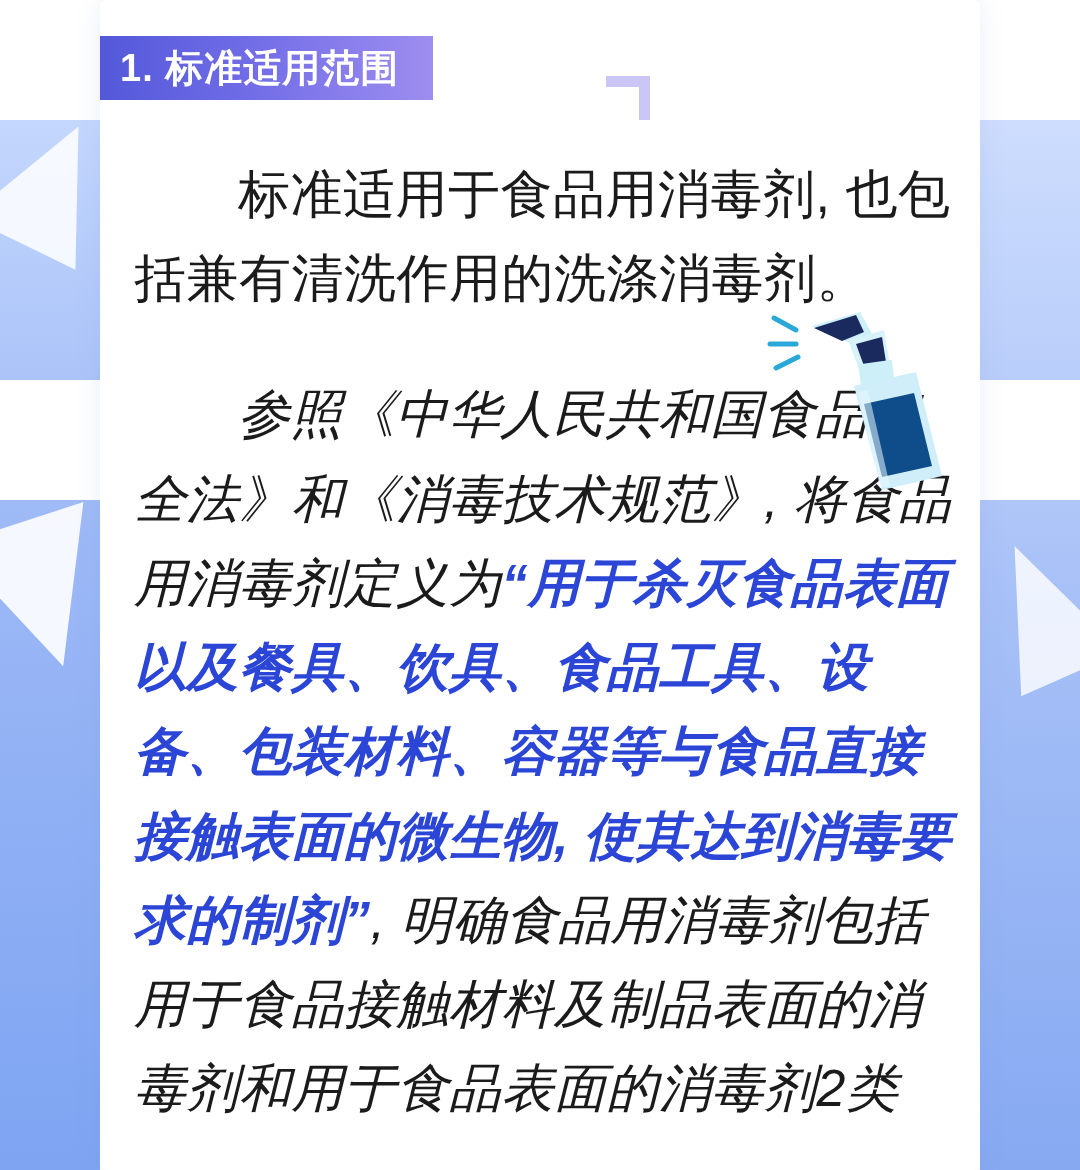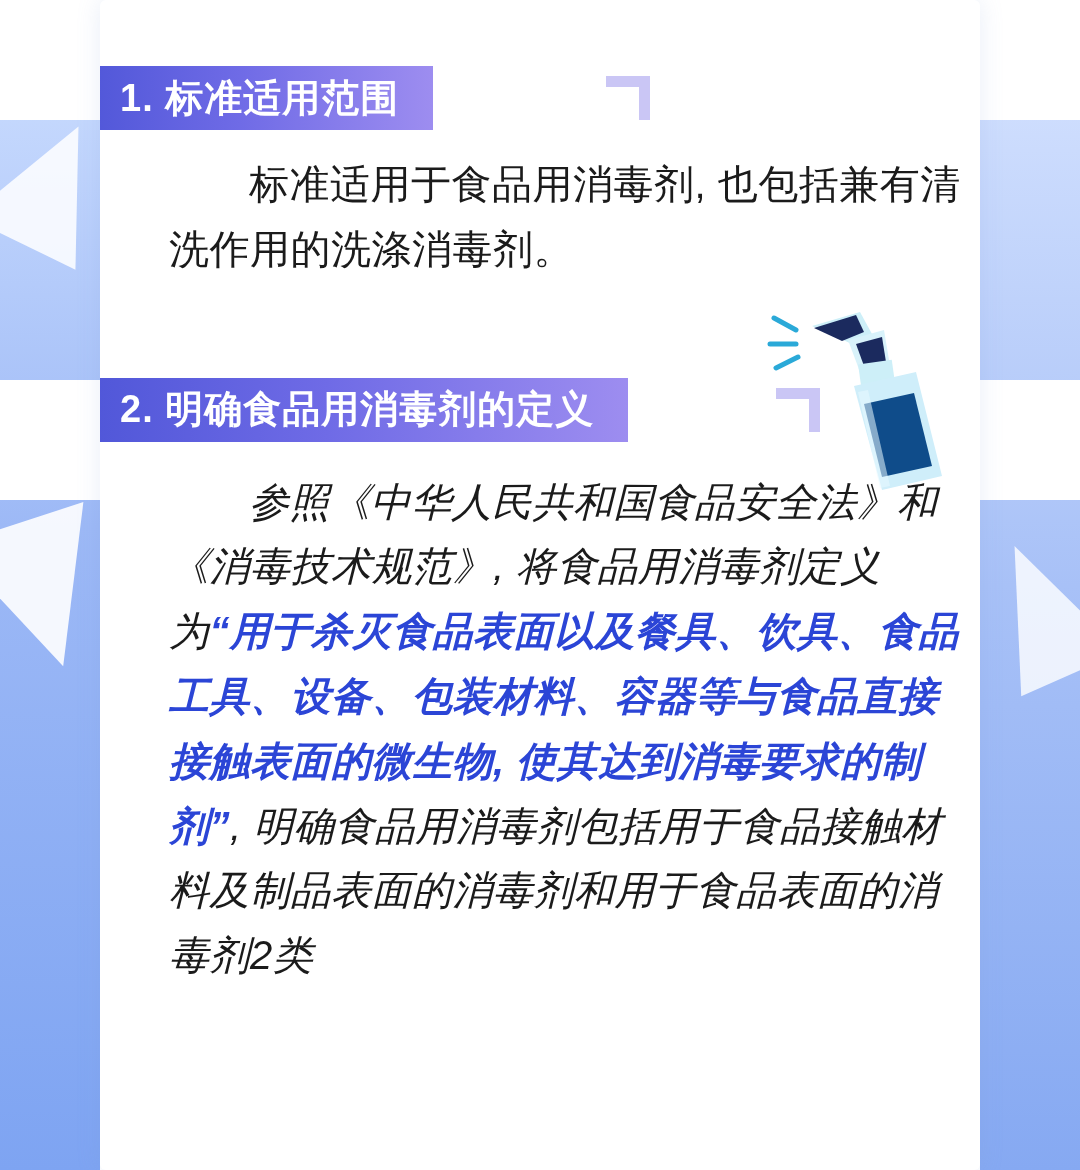--- a/index.html
+++ b/index.html
@@ -113,41 +113,39 @@
     height: 64px;
     display: flex;
     align-items: center;
     padding: 0 34px 0 38px;
     background: linear-gradient(90deg, #4f56d8 0%, #6f6be6 45%, #9d8df0 100%);
     color: #ffffff;
     font-size: 38px;
     font-weight: bold;
     letter-spacing: 1px;
     white-space: nowrap;
-    margin-top: 30px;
   }
   .head-corner {
     position: absolute;
     width: 44px;
     height: 44px;
     border-top: 11px solid #b9b3f2;
     border-right: 11px solid #b9b3f2;
     opacity: 0.75;
   }
 
   
   .para {
-    font-size: 40px;
+    font-size: 52px;
     line-height: 1.62;
     color: #1b1b1b;
     letter-spacing: 0.5px;
     text-indent: 2em;
     padding: 0 14px 0 34px;
     font-weight: 500;
-    margin-left: 35px;
   }
   .hl {
     color: #2b45d6;
     font-weight: bold;
   }
 
   
   #spray-bottle {
     position: absolute;
     right: 14px;
@@ -174,24 +172,20 @@
 
 <div id="content-card">
 
   <div class="section-head-wrap" style="margin-top:36px;">
     <div class="section-head">1. 标准适用范围</div>
     <div class="head-corner" style="left:506px; top:40px;"></div>
   </div>
 
   <div class="para" style="margin-top:46px;">标准适用于食品用消毒剂, 也包括兼有清洗作用的洗涤消毒剂。</div>
 
-  <div class="section-head-wrap" style="margin-top:66px;">
-    <div class="section-head">2. 明确食品用消毒剂的定义</div>
-    <div class="head-corner" style="left:676px; top:40px;"></div>
-  </div>
 
   <div class="para" style="margin-top:52px;font-style:italic;">
     <span>参照《中华人民共和国食品安全法》和《消毒技术规范》, 将食品用消毒剂定义为</span><span class="hl">“</span><span class="hl">用于杀灭食品表面以及餐具、饮具、食品工具、设备、包装材料、容器等与食品直接接触表面的微生物, 使其达到消毒要求的制剂</span><span class="hl">”</span><span>, 明确食品用消毒剂包括用于食品接触材料及制品表面的消毒剂和用于食品表面的消毒剂2类</span>
   </div>
 
   <svg id="spray-bottle" viewBox="0 0 210 190">
 
     <g stroke="#2aa9d8" stroke-width="5" stroke-linecap="round" fill="none">
       <line x1="18" y1="18" x2="40" y2="30"></line>
       <line x1="14" y1="44" x2="40" y2="44"></line>

